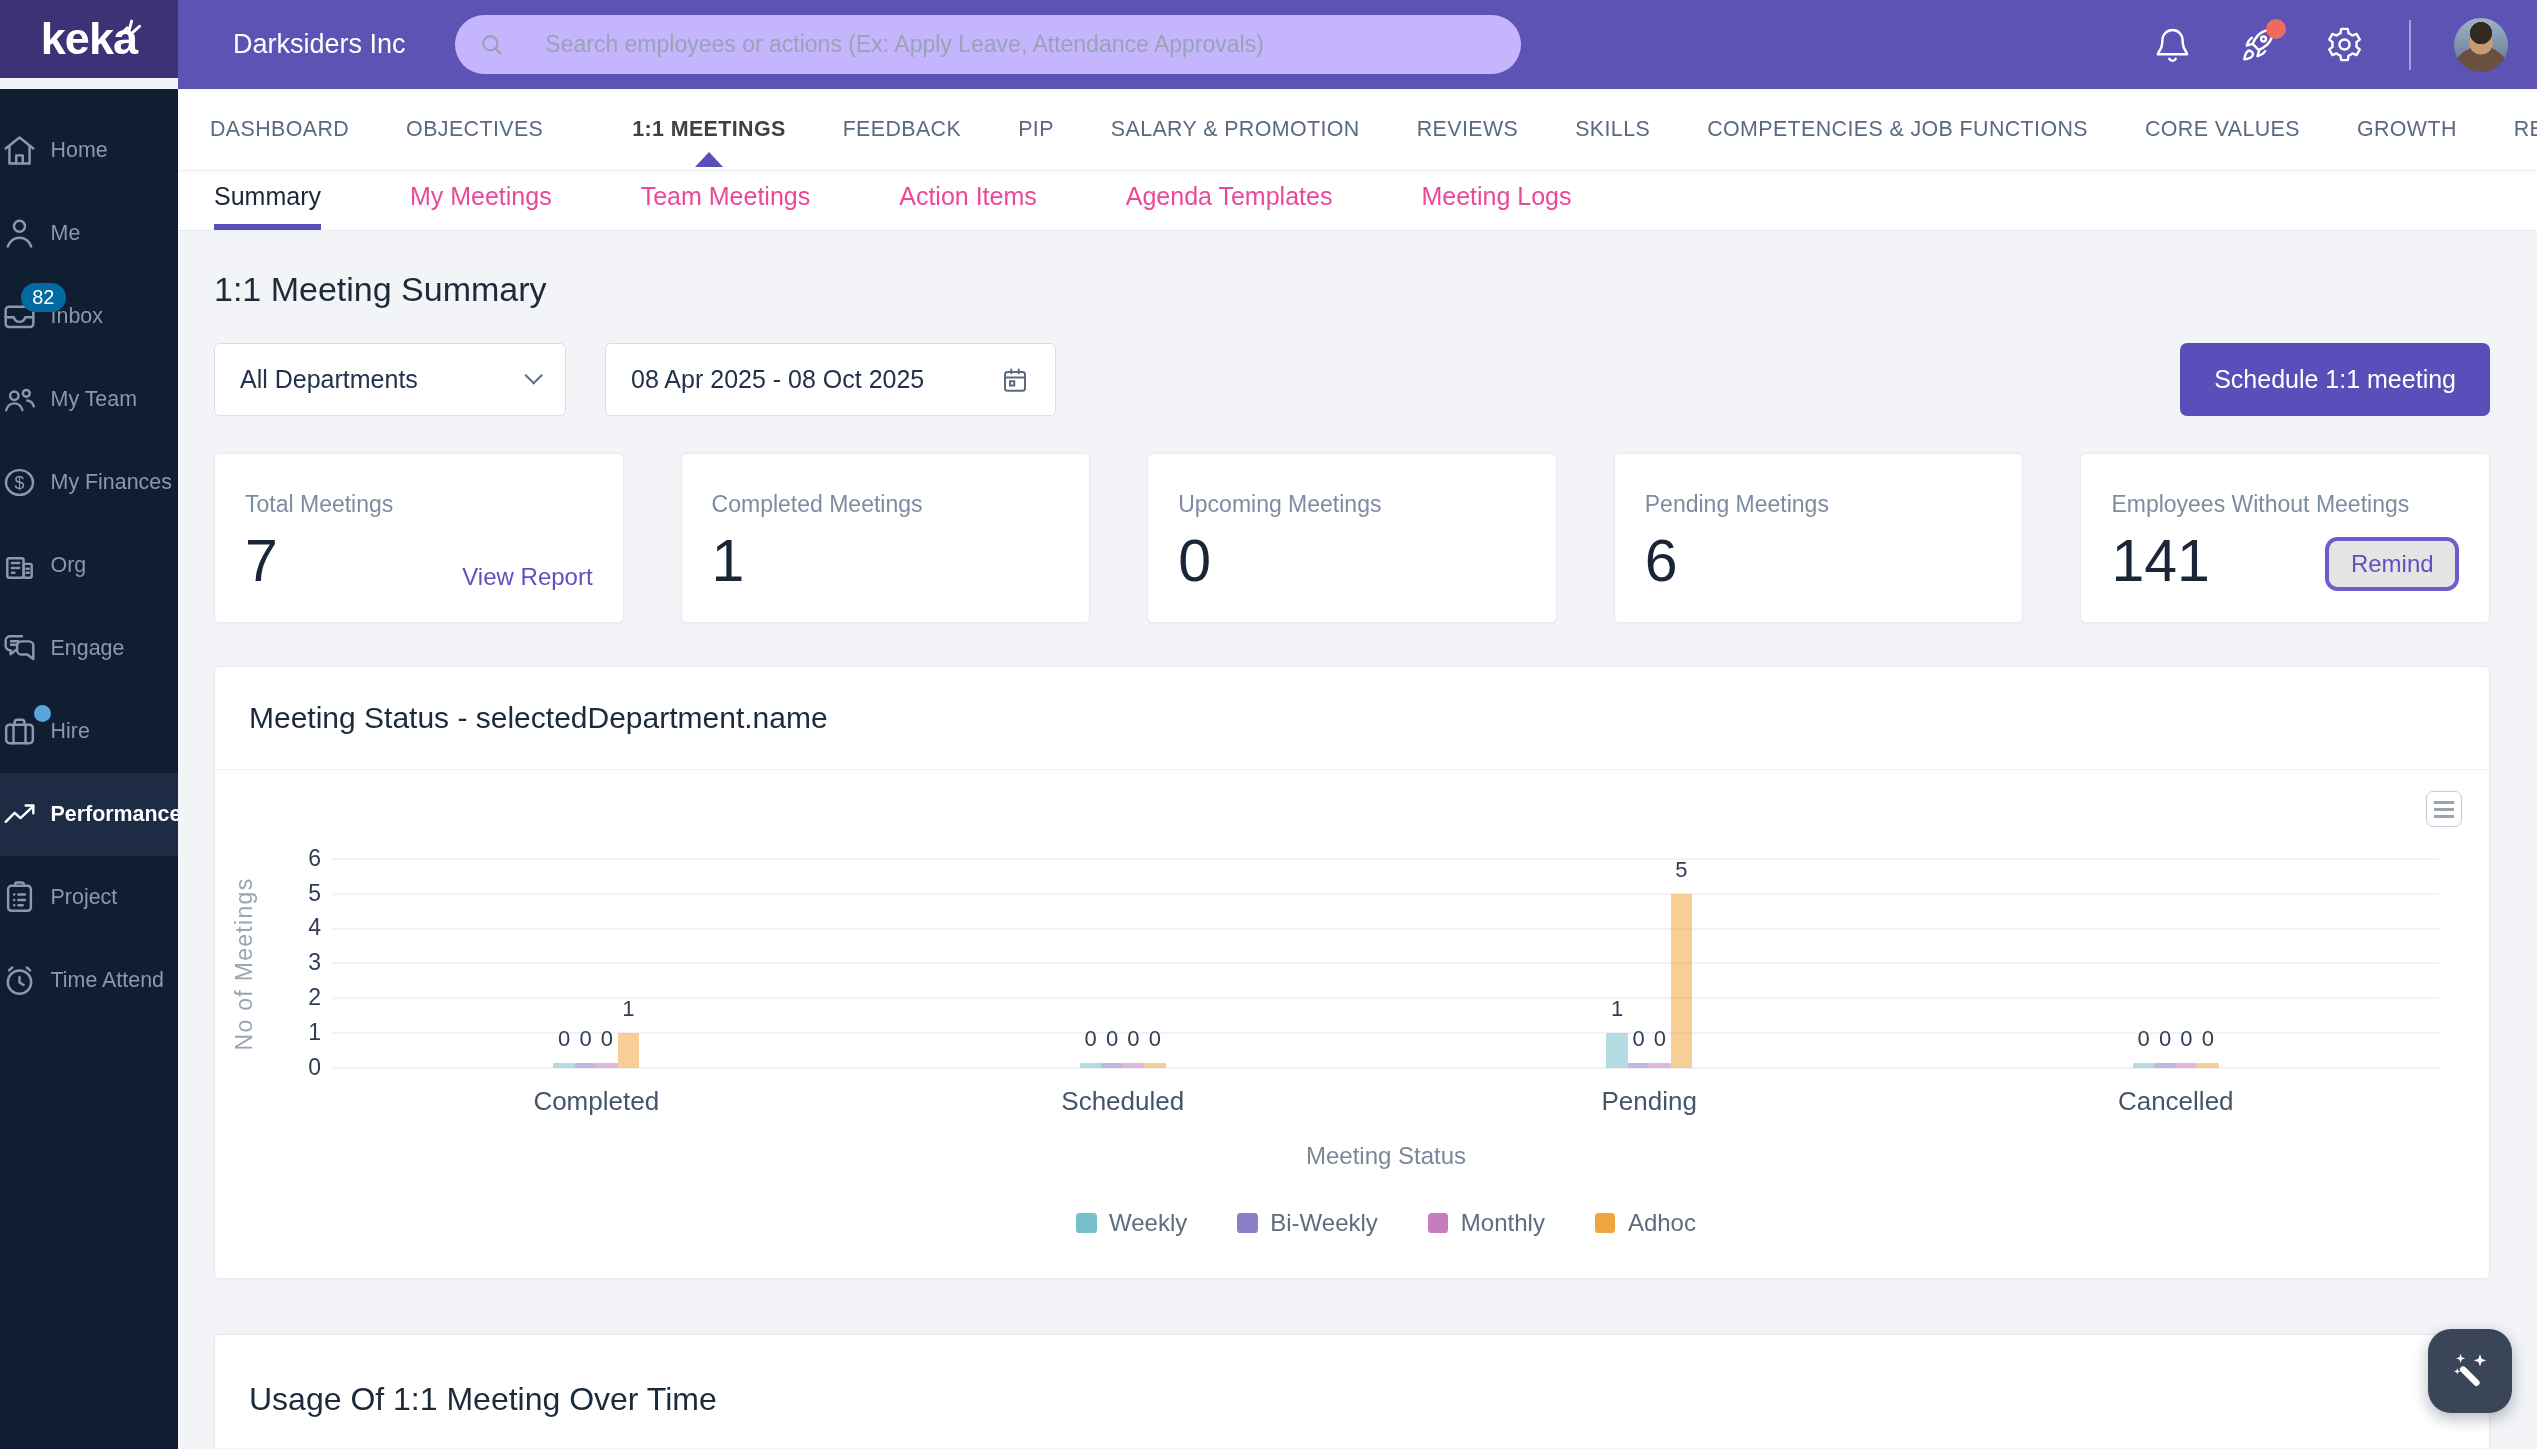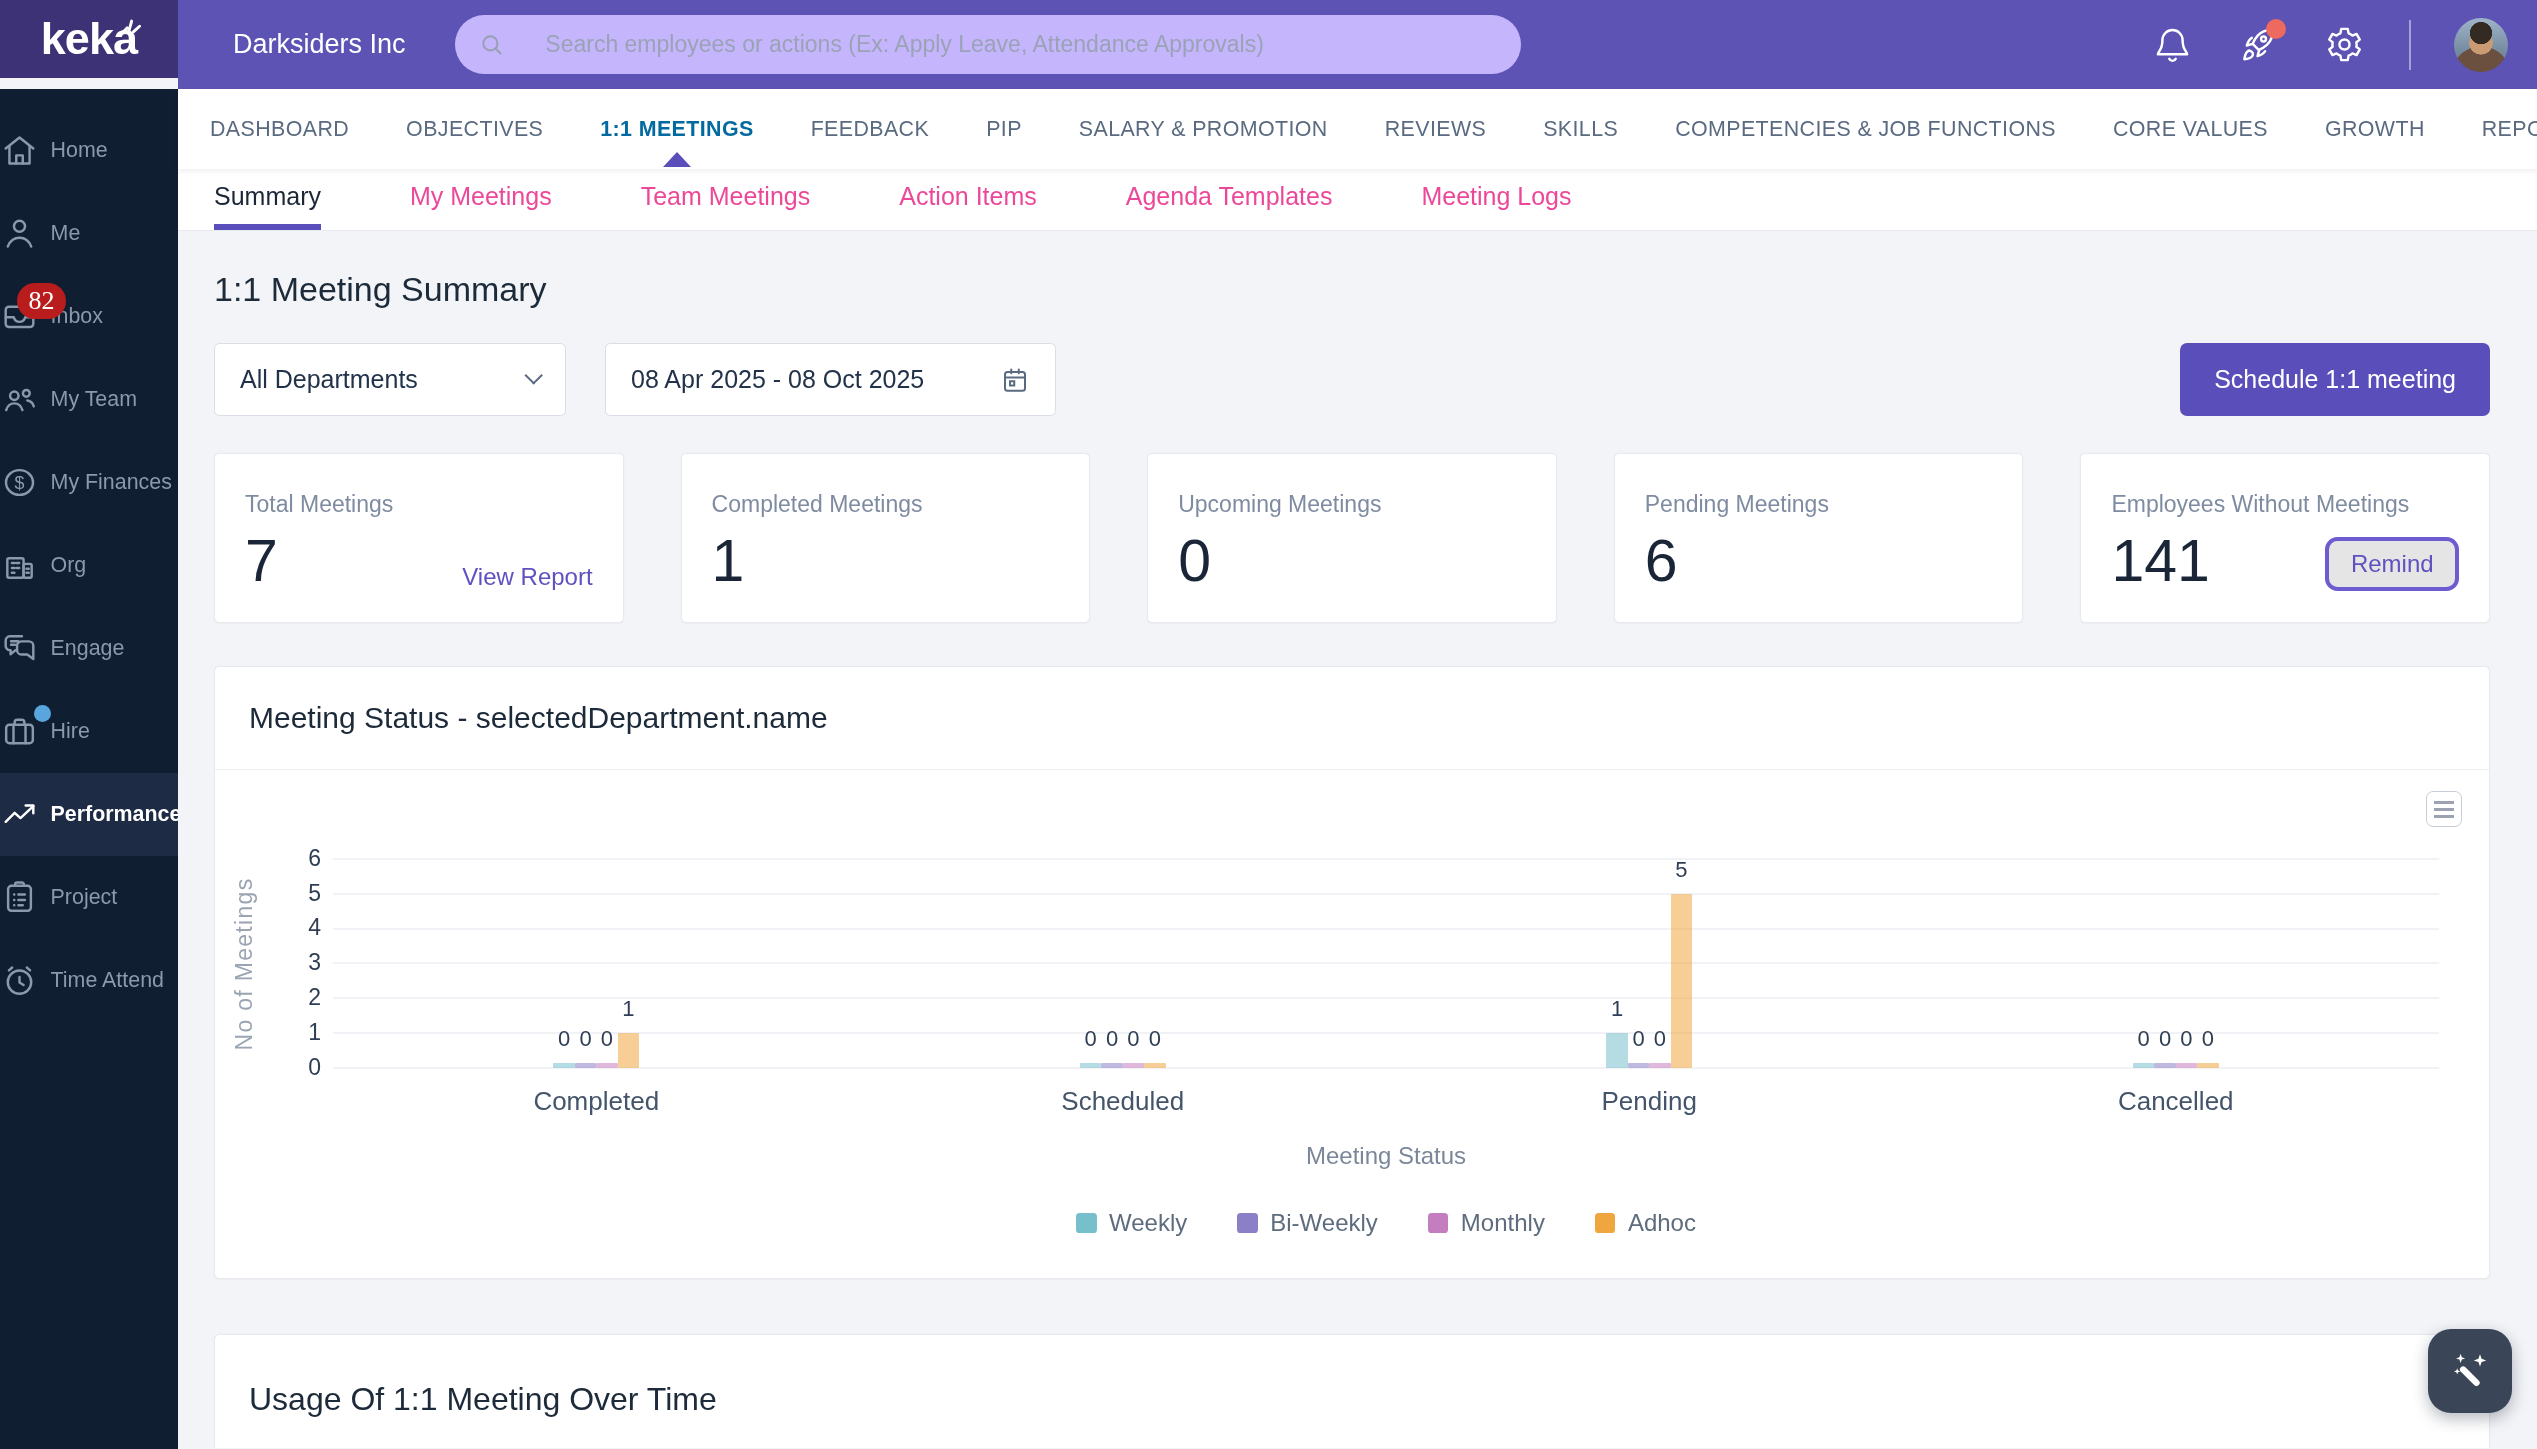--- a/index.html
+++ b/index.html
@@ -45,31 +45,31 @@
   
   .sidebar { position:absolute; left:0; top:89px; width:178px; bottom:0; background:#0F1E31; padding-top:19.6px; }
   .side-item { display:flex; align-items:center; gap:11.6px; padding:22px 0;
     cursor:pointer; color:#8A99AB; }
   .side-icon { position:relative; width:39px; height:39px; }
   .side-icon svg { width:39px; height:39px; stroke:currentColor; fill:none; stroke-width:1.5;
     stroke-linecap:round; stroke-linejoin:round; }
   .side-label { font-size:21.4px; }
   .side-item.active { background:#1D2C44; color:#FFFFFF; }
   .side-item.active .side-label { font-weight:700; }
-  .badge { position:absolute; top:-13.4px; right:-27px; background:#b91c1c; color:#fff; font-size:26px;
-    padding:2.7px 11.6px; border-radius:891px;font-family:Liberation Serif, serif; }
+  .badge { position:absolute; top:-13.4px; right:-27px; background:#0369a1; color:#fff; font-size:20px;
+    padding:2.7px 11.6px; border-radius:891px; }
   .dot { position:absolute; top:-6.2px; right:-11.6px; width:17px; height:17px; border-radius:50%; background:#58A6DD; }
 
   
   .main { position:absolute; left:178px; top:89px; right:0; bottom:0; background:#F2F4F7; }
   .nav-row { height:80px; background:#fff; display:flex; align-items:center; gap:57px; padding:0 32px;
     position:relative; box-shadow:0 2.7px 5.4px rgba(20,30,50,.08); z-index:2; }
   .nav-tab { font-size:21.4px; color:#5A6A80; letter-spacing:0.4px; position:relative; height:100%;
     display:flex; align-items:center; cursor:pointer; white-space:nowrap; }
-  .nav-tab.active { color:#0369a1; font-weight:700; }
+  .nav-tab.active { color:#404040; font-weight:700;margin-left:32px; }
   .tri { position:absolute; bottom:1.8px; left:50%; transform:translateX(-50%); width:0; height:0;
     border-left:14.3px solid transparent; border-right:14.3px solid transparent; border-bottom:15px solid #5A4EBB; }
   .sub-row { height:62px; background:#fff; display:flex; gap:89px; padding:0 36px;
     border-bottom:0.9px solid #E6E9EE; position:relative; z-index:1; }
   .sub-tab { font-size:25px; color:#ec4899; display:flex; align-items:center; height:100%;
     border-bottom:6.2px solid transparent; cursor:pointer; white-space:nowrap; }
   .sub-tab.active { color:#1B2736; border-bottom-color:#5A4EBB; font-weight:500; }
 
   .content { padding:39px 48px 0 36px; height:calc(100% - 143px); overflow:hidden; }
   .page-title { font-size:34px; color:#1C2A3A; font-weight:500; margin:0; }

